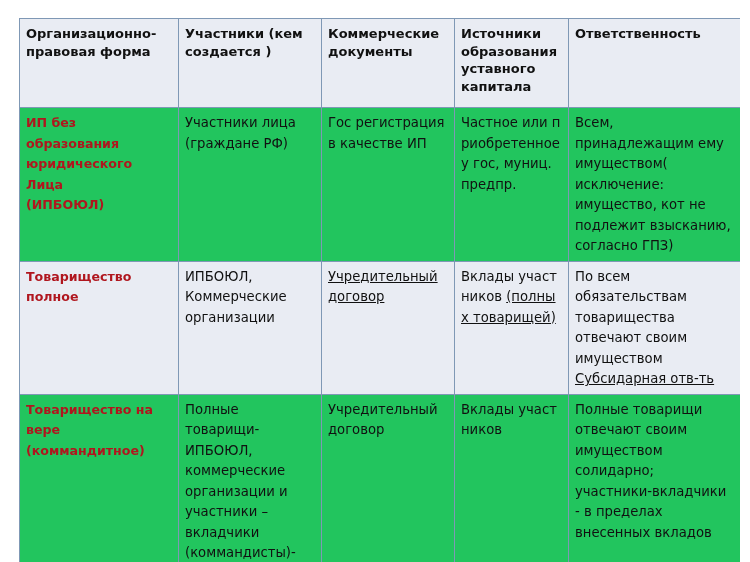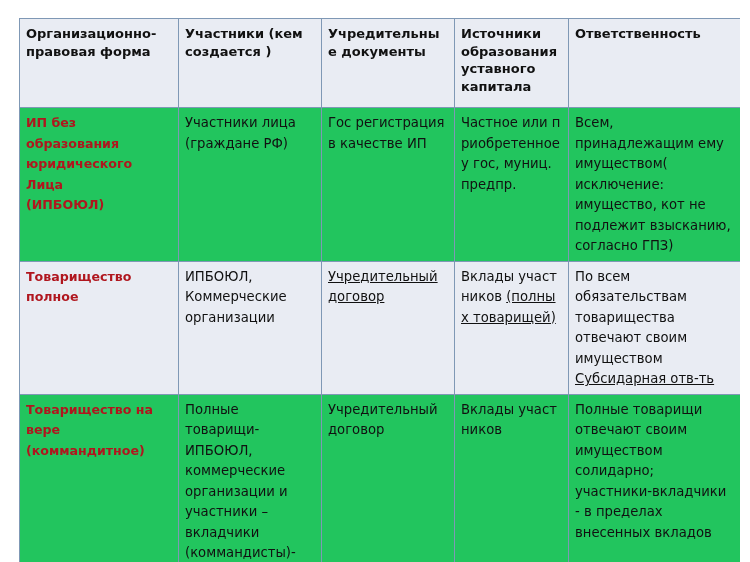--- a/index.html
+++ b/index.html
@@ -77,21 +77,21 @@
       <col class="c1">
         <col class="c2">
         <col class="c3">
         <col class="c4">
         <col class="c5">
     </colgroup>
     <thead>
       <tr>
         <th>Организационно-правовая форма</th>
         <th>Участники (кем создается )</th>
-        <th>Учредительные документы</th>
+        <th>Коммерческие документы</th>
         <th>Источники образования уставного капитала</th>
         <th>Ответственность</th>
       </tr>
     </thead>
     <tbody>
 
       <tr class="dark r1">
         <td>
           <span class="form-name line">ИП без</span>
           <span class="form-name line">образования</span>

